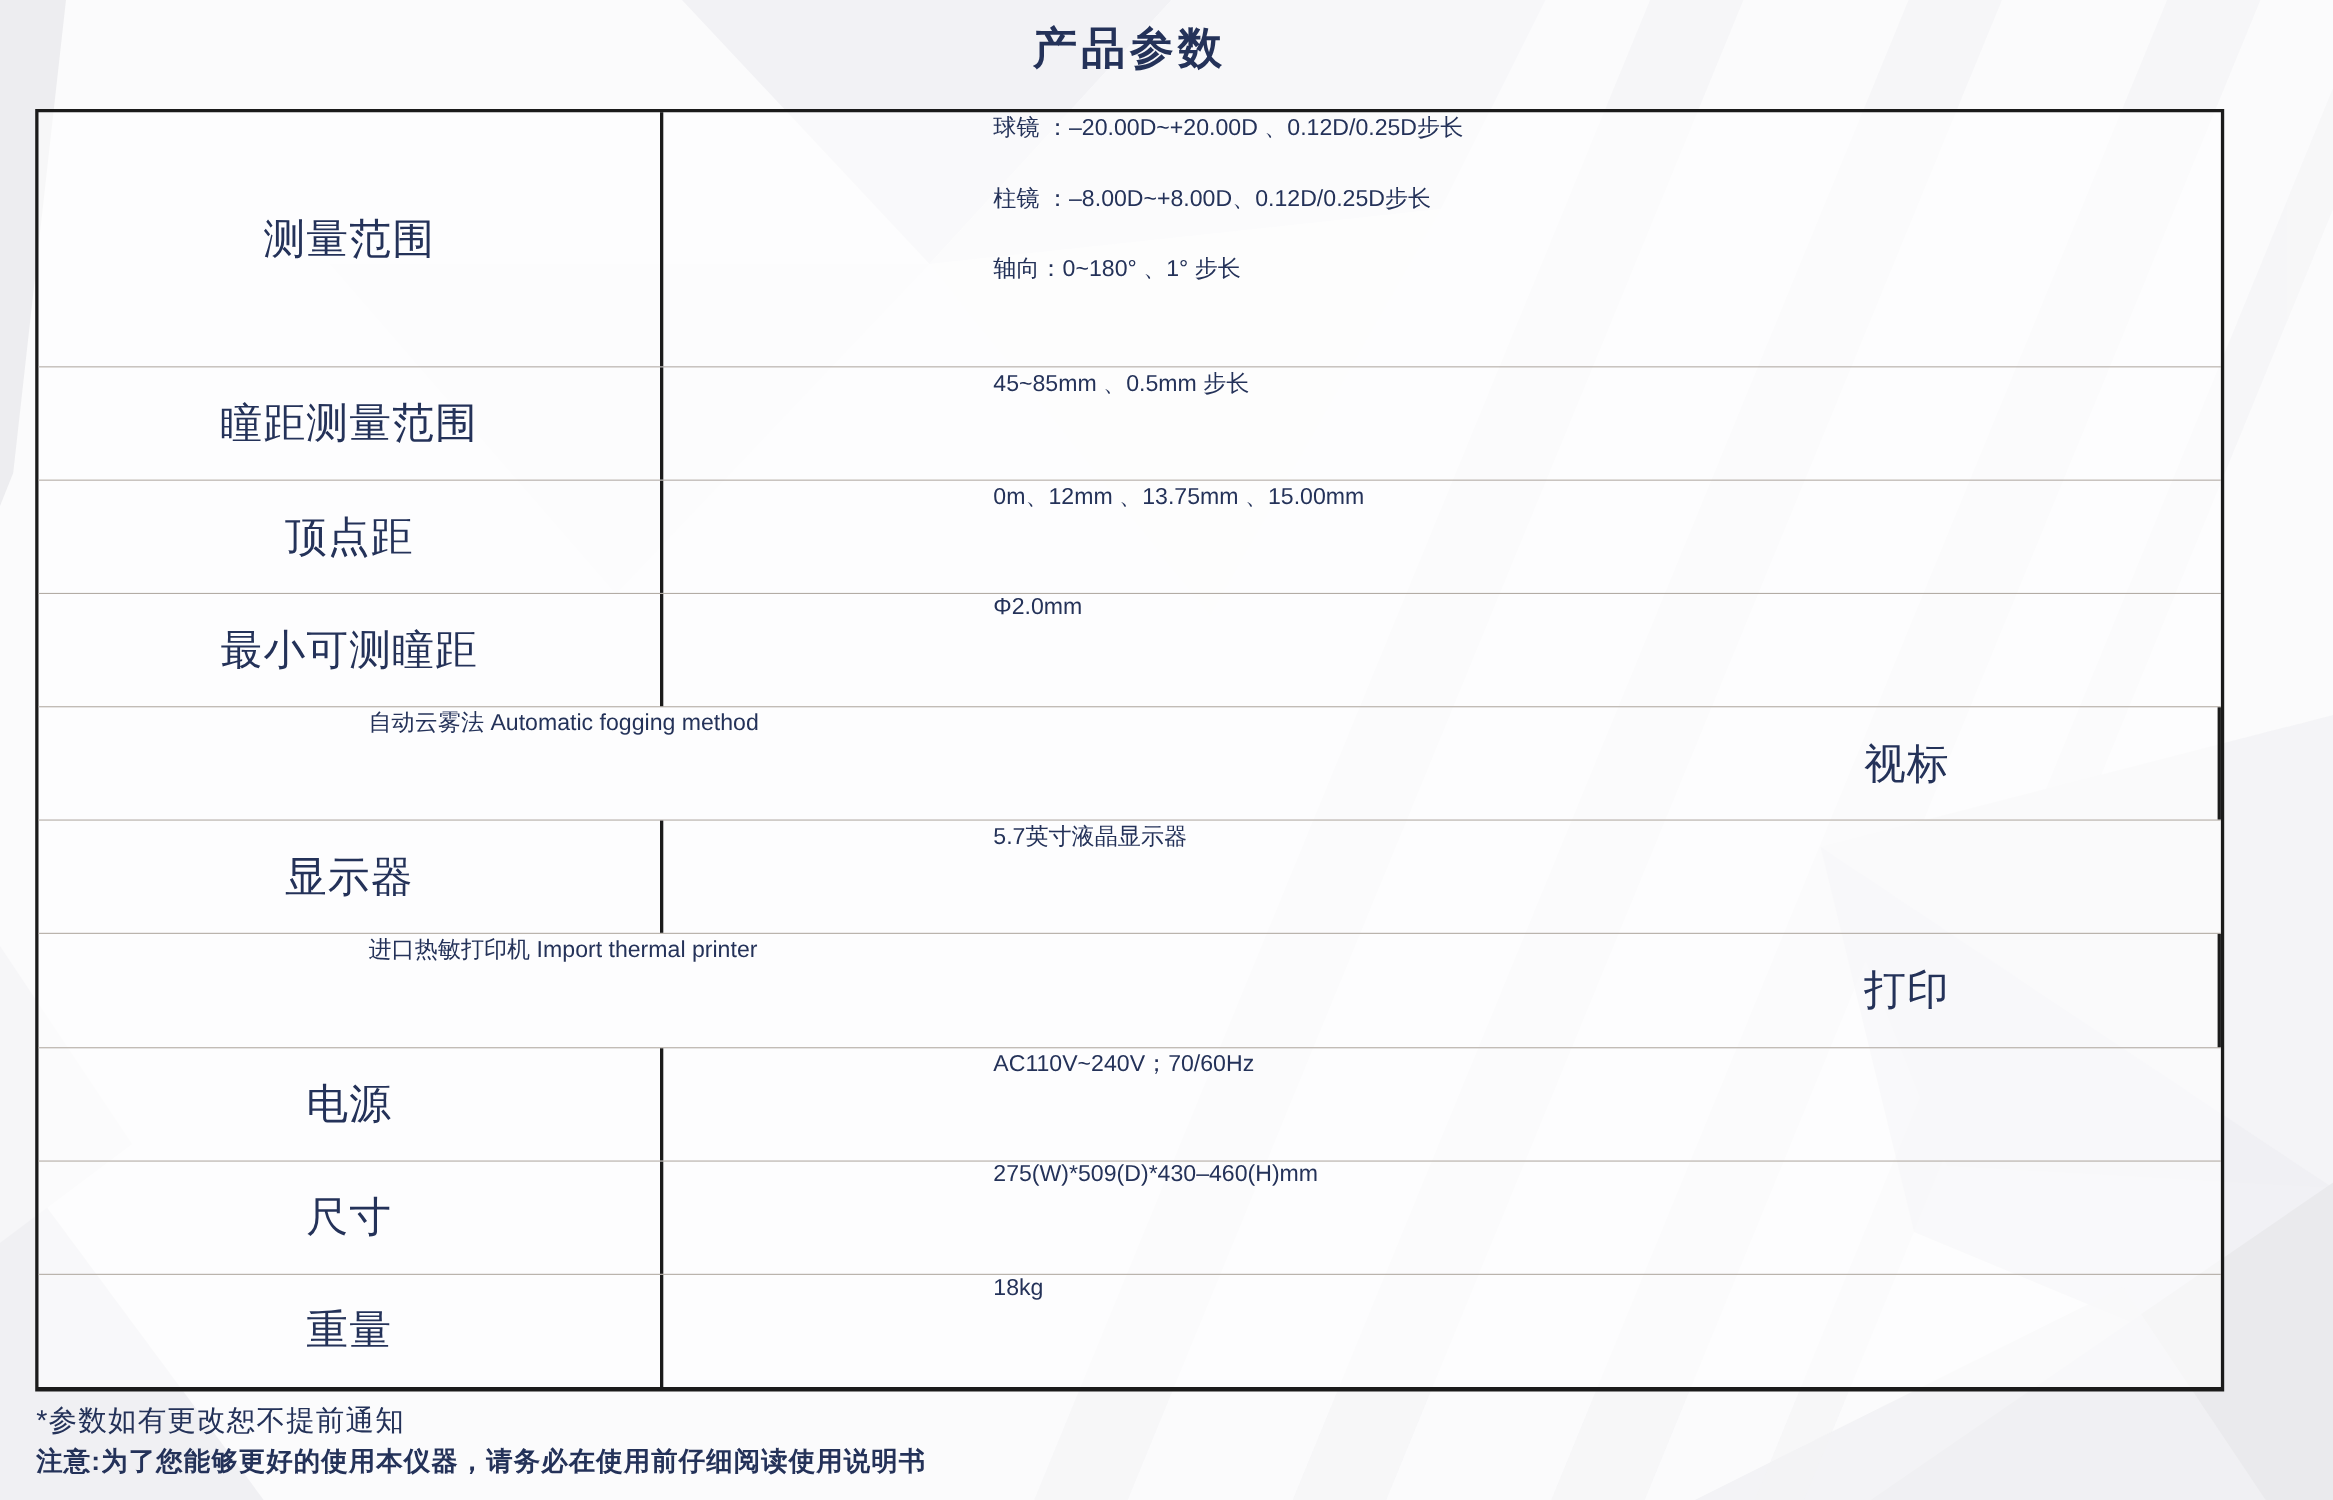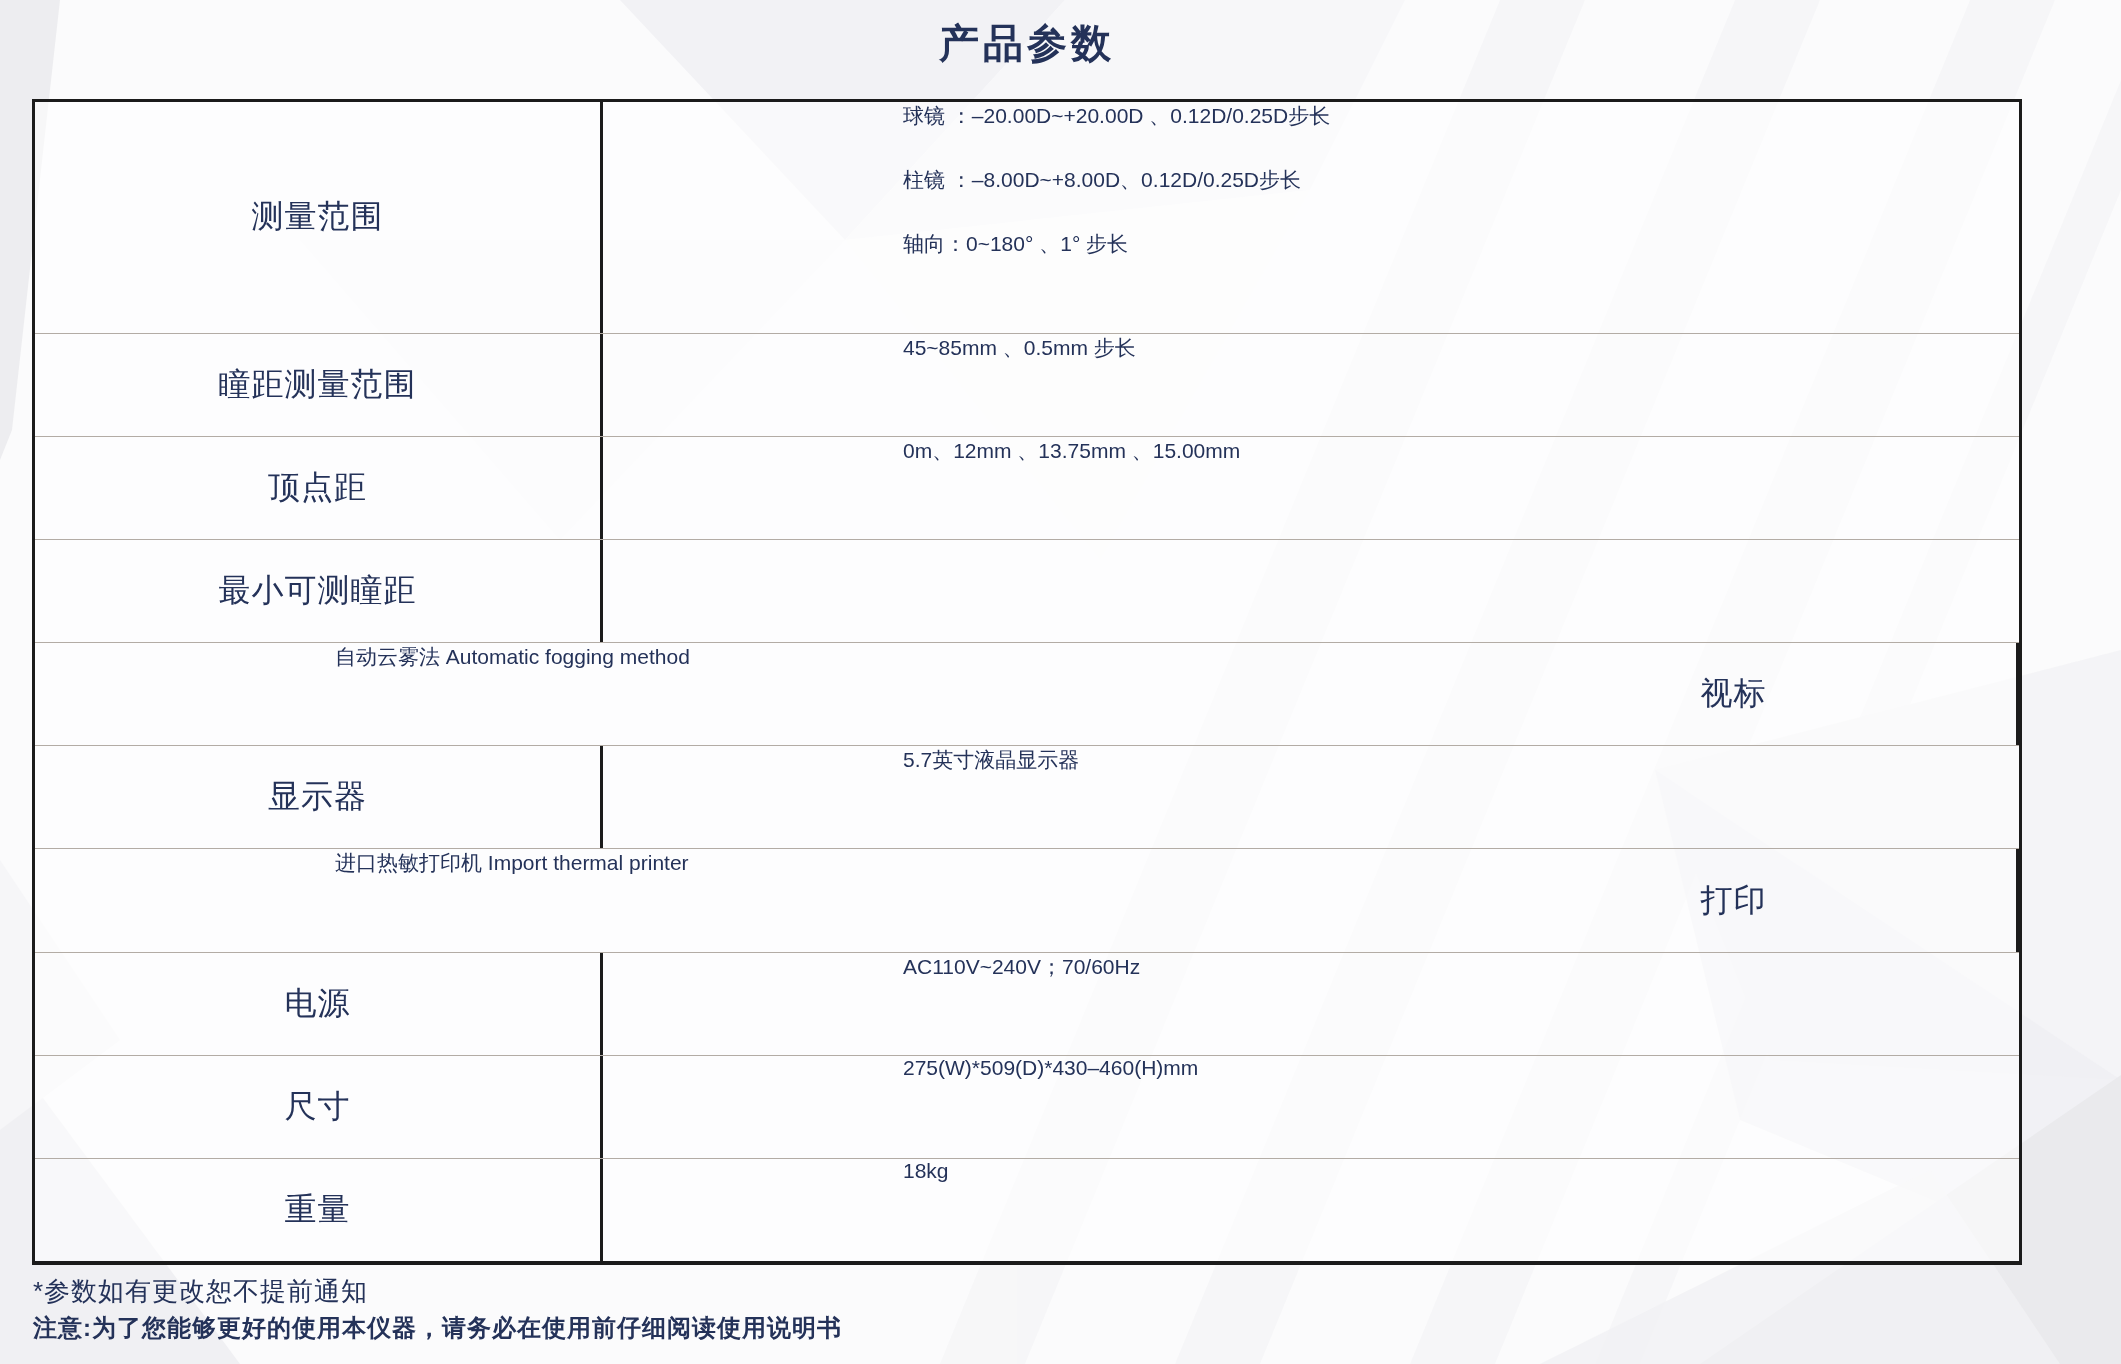--- a/index.html
+++ b/index.html
@@ -64,21 +64,21 @@
     box-sizing:border-box;
     color:var(--text);
   }
   .cell.label{
     width:568px;
     flex:0 0 568px;
     border-right:3px solid var(--table-border);
     display:flex;
     align-items:center;
     justify-content:center;
-    font-size:32px;
+    font-size:38px;
     letter-spacing:1px;
   }
   .cell.value{
     flex:1 1 auto;
     display:flex;
     flex-direction:column;
     justify-content:flex-start;
     padding-left:300px;
     font-size:21px;
   }
@@ -143,20 +143,23 @@
           </div>
         </div>
         <div class="row">
           <div class="cell label">顶点距</div>
           <div class="cell value">
             <div class="line">0m、12mm 、13.75mm 、15.00mm</div>
           </div>
         </div>
         <div class="row">
           <div class="cell label">最小可测瞳距</div>
+          <div class="cell value">
+            <div class="line">Φ2.0mm</div>
+          </div>
         </div>
         <div class="row">
           <div class="cell value">
             <div class="line">自动云雾法  Automatic fogging method</div>
           </div>
           <div class="cell label">视标</div>
         </div>
         <div class="row">
           <div class="cell label">显示器</div>
           <div class="cell value">

